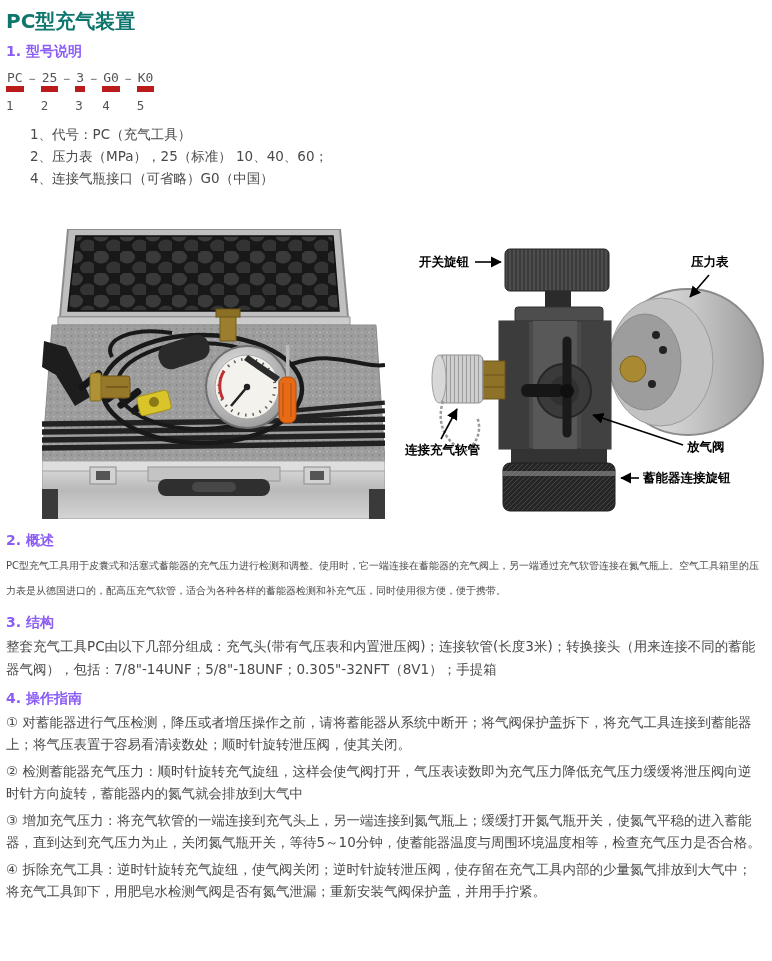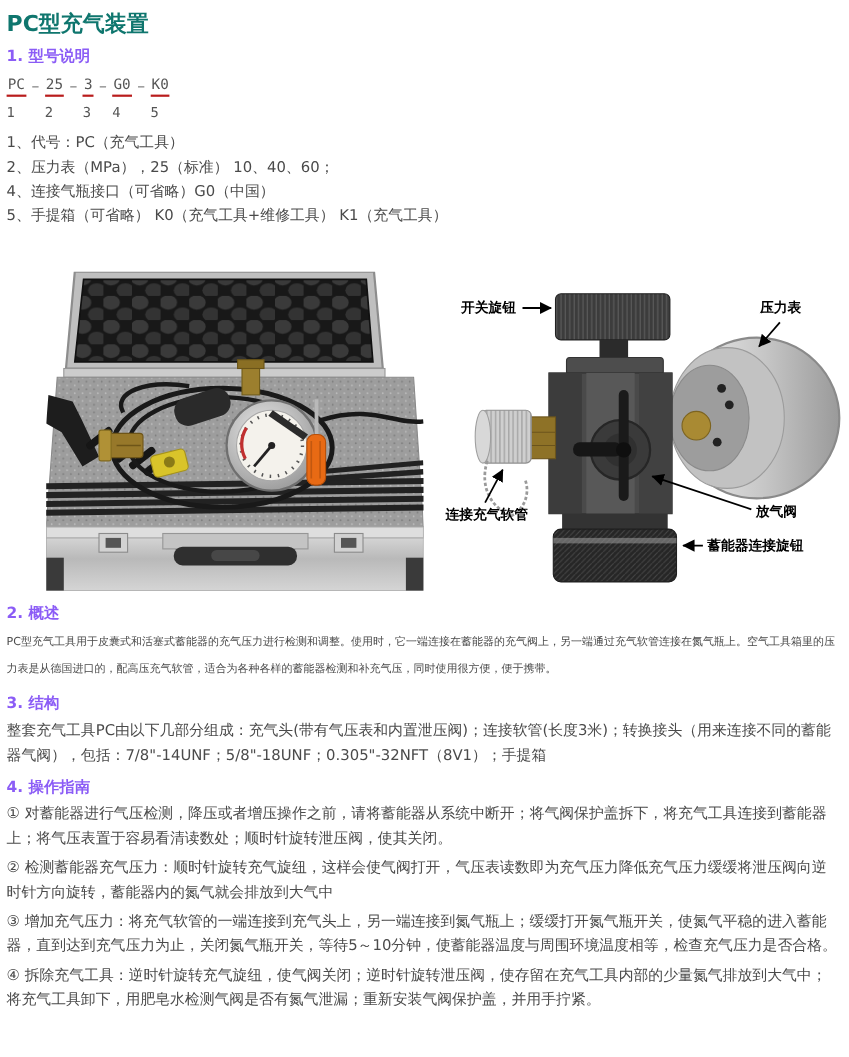--- a/index.html
+++ b/index.html
@@ -8,27 +8,27 @@
     padding:6px 8px 0 6px;
     font-family:"DejaVu Sans",sans-serif;color:#4a4a4a;
   }
   h1{font-size:20px;line-height:26px;margin:2px 0 8px;color:#0f766e;
      font-family:"DejaVu Sans",sans-serif;font-weight:bold;}
   .sec-h{font-size:14px;line-height:19px;font-weight:bold;color:#8b5cf6;margin:0;}
   
   .code-grid{display:inline-grid;grid-template-columns:repeat(9,auto);
     font-family:"DejaVu Sans Mono",monospace;font-size:13px;color:#555;
     margin:9px 0 0 0;}
-  .code-grid .seg{border-bottom:2px solid #b91c1c;padding:0 1px 1px 1px;grid-row:1;}
+  .code-grid .seg{border-bottom:6px solid #b91c1c;padding:0 1px 1px 1px;grid-row:1;}
   .code-grid .dash{padding:0 2px;grid-row:1;}
   .code-grid .idx{grid-row:2;margin-top:6px;font-size:12.5px;}
   .i1{grid-column:1}.i2{grid-column:3}.i3{grid-column:5}.i4{grid-column:7}.i5{grid-column:9}
   
   .model-items{margin-top:10px;}
-  .model-items div{font-size:13.5px;line-height:22px;}
+  .model-items div{font-size:13.5px;line-height:22px;margin-left:24px;}
   
   .figures{display:flex;margin:40px 0 0 0;padding-left:36px;gap:8px;height:290px;align-items:center;}
   .fig{position:relative;flex:0 0 auto;}
   .fig svg{display:block;}
   .dev-label{position:absolute;font-size:12.5px;font-weight:bold;color:#000;
     white-space:nowrap;line-height:14px;}
   
   .p-overview{font-size:10px;line-height:25px;margin:3px 0 0;}
   .p-structure{font-size:13.5px;line-height:23px;margin:3px 0 2px;}
   .m-s2{margin-top:12px;}
@@ -59,21 +59,20 @@
   <span class="idx i2">2</span>
   <span class="idx i3">3</span>
   <span class="idx i4">4</span>
   <span class="idx i5">5</span>
 </div>
 
 <div class="model-items">
   <div>1、代号：PC（充气工具）</div>
   <div>2、压力表（MPa），25（标准） 10、40、60；</div>
   <div>4、连接气瓶接口（可省略）G0（中国）</div>
-  <div>5、手提箱（可省略） K0（充气工具+维修工具） K1（充气工具）</div>
 </div>
 
 <div class="figures">
 
   <div class="fig" style="width:343px;height:290px;">
     <svg width="343" height="290" viewBox="0 0 343 290">
       <defs>
         <pattern id="egg" width="26" height="22" patternUnits="userSpaceOnUse">
           <rect width="26" height="22" fill="#181818"></rect>
           <ellipse cx="7" cy="6" rx="8" ry="6.5" fill="#3a3a3a"></ellipse>

